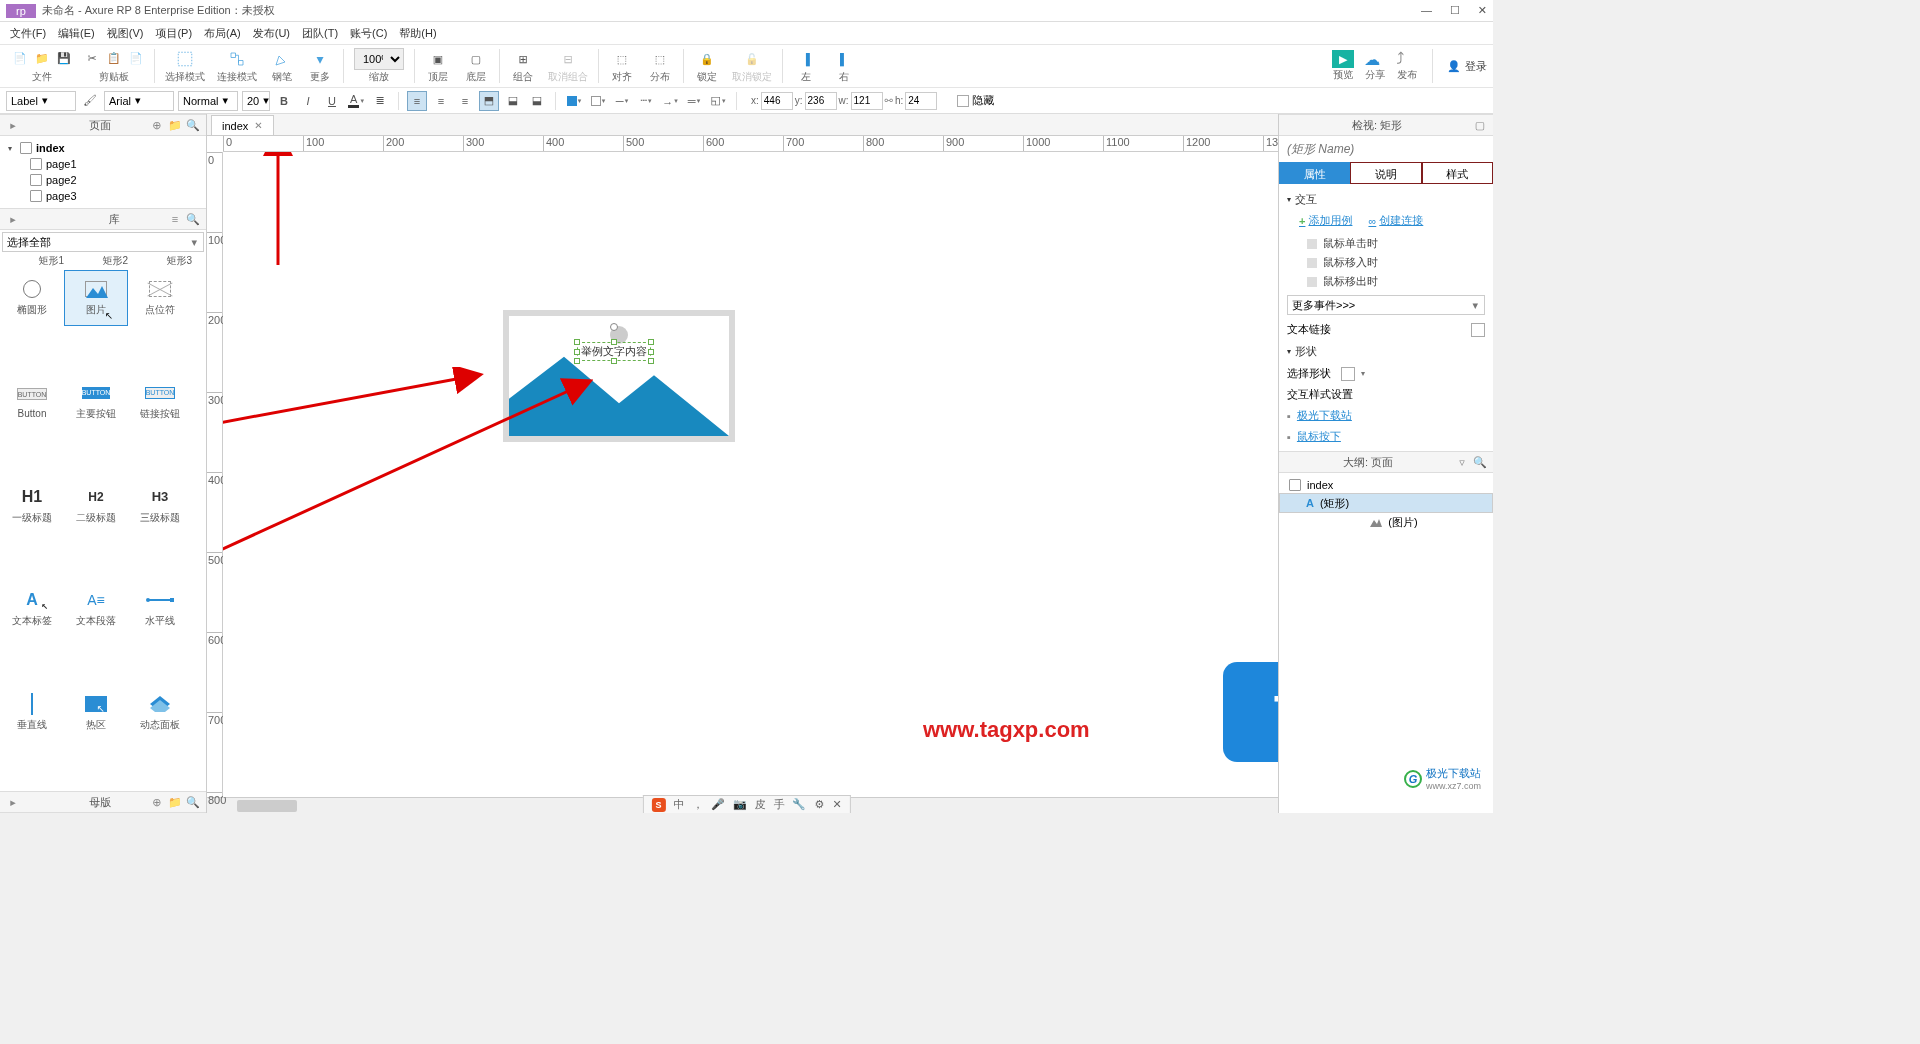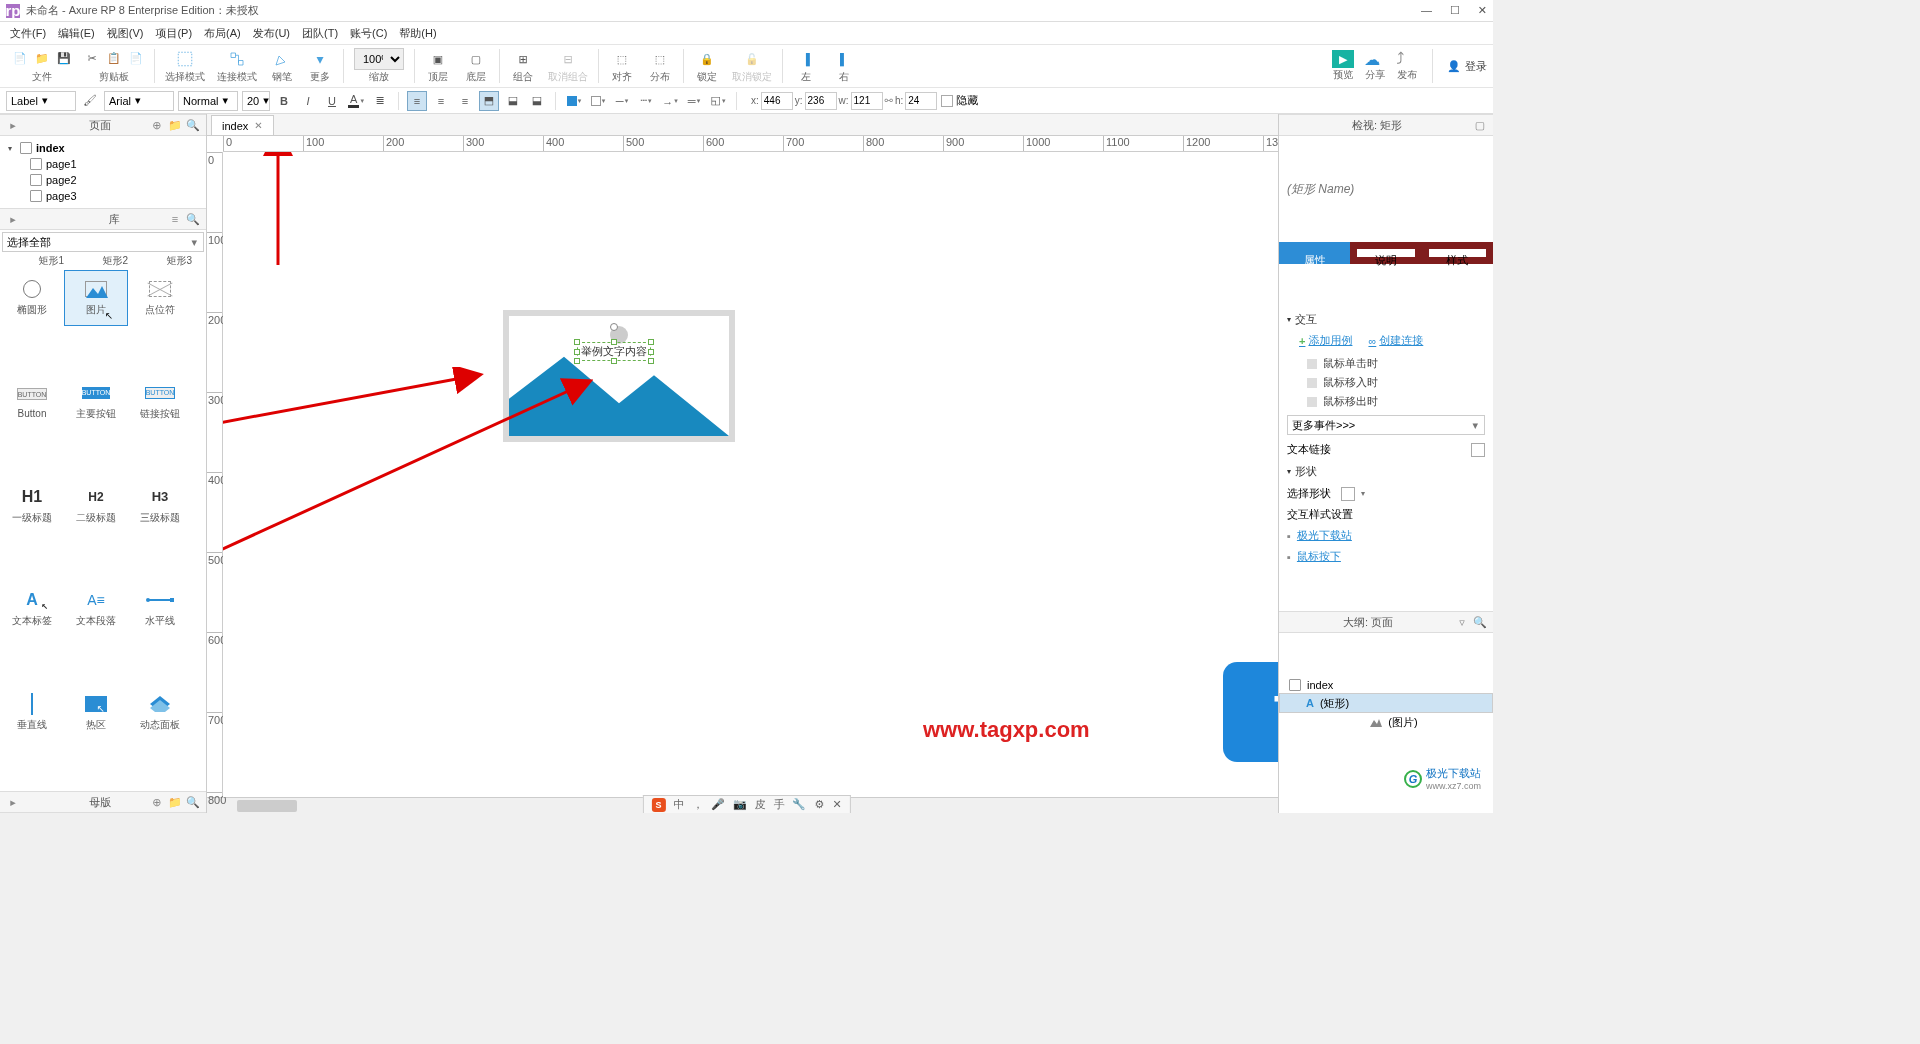--- a/index.html
+++ b/index.html
@@ -1,20 +1,20 @@
 <!DOCTYPE html>
 <html><head>
 <meta charset="utf-8">
 <style>
 * { margin: 0; padding: 0; box-sizing: border-box; font-family: "Microsoft YaHei", Arial, sans-serif; font-size: 11px; }
 body { background: #f0f0f0; overflow: hidden; width: 1493px; height: 813px; position: relative; }
 
 
 .titlebar { height: 22px; background: #fff; display: flex; align-items: center; padding: 0 6px; border-bottom: 1px solid #ddd; }
-.titlebar .logo { width: 14px; height: 14px; background: #a970c5; margin-right: 6px; display:flex; align-items:center; justify-content:center; color:#fff; font-size:15px; font-weight:bold;}
+.titlebar .logo { width: 30px; height: 14px; background: #a970c5; margin-right: 6px; display:flex; align-items:center; justify-content:center; color:#fff; font-size:11px; font-weight:normal;}
 .titlebar .title { color: #555; }
 .win-controls { margin-left: auto; display: flex; gap: 18px; color: #555; font-size: 14px; }
 .win-controls span { cursor: pointer; }
 
 
 .menubar { height: 22px; background: #fff; display: flex; align-items: center; padding: 0 6px; gap: 4px; }
 .menubar span { padding: 2px 4px; color: #333; }
 
 
 .toolbar1 { height: 44px; background: #fff; display: flex; align-items: center; padding: 2px 6px; border-top: 1px solid #e5e5e5; border-bottom: 1px solid #e5e5e5; }
@@ -110,25 +110,25 @@
 .img-inner{width:100%;height:100%;background:#fff;position:relative;overflow:hidden;}
 .mountains{position:absolute;bottom:0;left:0;width:100%;height:70%;}
 .sun{position:absolute;top:10px;left:50%;transform:translateX(-50%);width:18px;height:18px;background:#ccc;border-radius:50%;}
 .text-el{position:absolute;left:354px;top:190px;border:1px dashed #67b04d;padding:1px 3px;font-size:11px;color:#333;background:rgba(255,255,255,0.3);}
 .handle{position:absolute;width:6px;height:6px;background:#fff;border:1px solid #67b04d;}
 .rot-handle{position:absolute;width:8px;height:8px;border:1px solid #888;border-radius:50%;background:#fff;}
 .h-scroll{height:16px;background:#f0f0f0;border-top:1px solid #ccc;display:flex;align-items:center;}
 .h-scroll .thumb{width:60px;height:12px;background:#ccc;margin-left:30px;border-radius:2px;}
 
 
-.right-col { width: 215px; background: #fff; border-left: 1px solid #ccc; display: flex; flex-direction: column; gap: 40px; }
+.right-col { width: 215px; background: #fff; border-left: 1px solid #ccc; display: flex; flex-direction: column; }
 .insp-name { padding: 6px 8px; }
 .insp-name input { width: 100%; border: none; font-style: italic; color: #8b5cf6; font-size: 12px; }
 .insp-tabs { display: flex; height: 22px; }
-.insp-tab { flex: 1; text-align: center; line-height: 22px; border: 7px solid #7f1d1d; font-size: 11px; }
+.insp-tab { flex: 1; text-align: center; line-height: 22px; border: 1px solid #7f1d1d; font-size: 11px; }
 .insp-tab.active { background: #2d8dd6; color: #fff; border-color: #2d8dd6; }
 .insp-body { padding: 4px 8px; flex: 0 0 auto; }
 .sect-hdr { display: flex; align-items: center; gap: 4px; padding: 4px 0; color: #333; }
 .sect-hdr .car { font-size: 8px; }
 .link-row { display: flex; gap: 16px; padding: 2px 0 6px 12px; }
 .plus-link { color: #2a8dd4; text-decoration: underline; display:flex; align-items:center; gap:3px;}
 .plus-ic{color:#5cb85c;font-weight:bold;}
 .link-ic2{color:#2a8dd4;}
 .event-item { display:flex; align-items:center; gap:6px; padding: 2px 0 2px 20px; color:#444;}
 .event-item .ev-ic{width:10px;height:10px;background:#ddd;}
@@ -374,21 +374,21 @@
     <span class="cl">x:</span>
       <input value="446" style="">
     <span class="cl">y:</span>
       <input value="236" style="">
     <span class="cl">w:</span>
       <input value="121" style="">
     <span class="link-ic">⚯</span>
     <span class="cl">h:</span>
       <input value="24" style="">
   </div>
-  <div style="display:flex;align-items:center;margin-left:0;">
+  <div style="display:flex;align-items:center;margin-left:16px;">
     <div class="chk"></div>
       <span>隐藏</span>
   </div>
 </div>
 
 <div class="main">
 
   <div class="left-col">
 
     <div class="panel-hdr">

